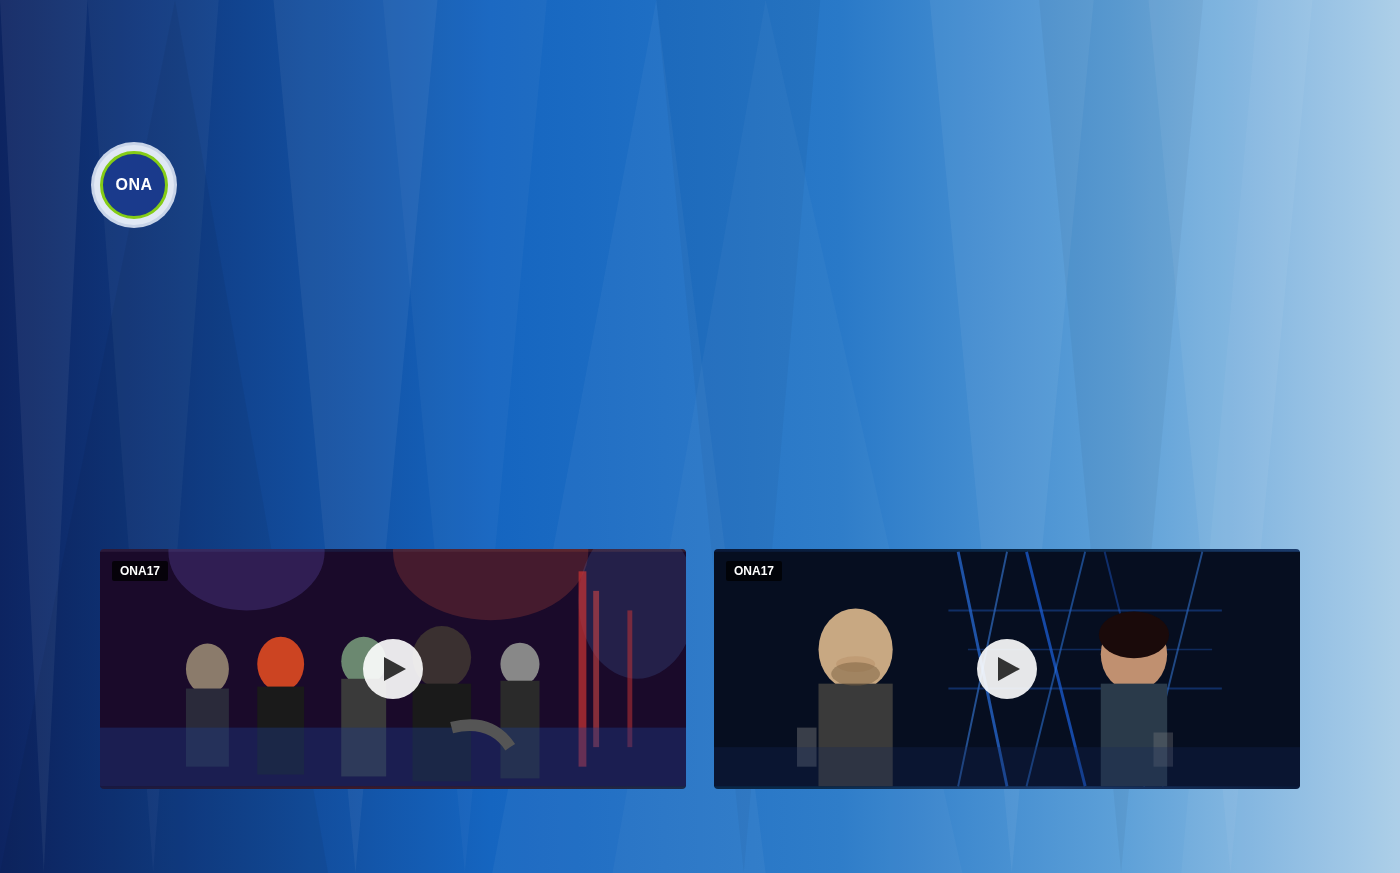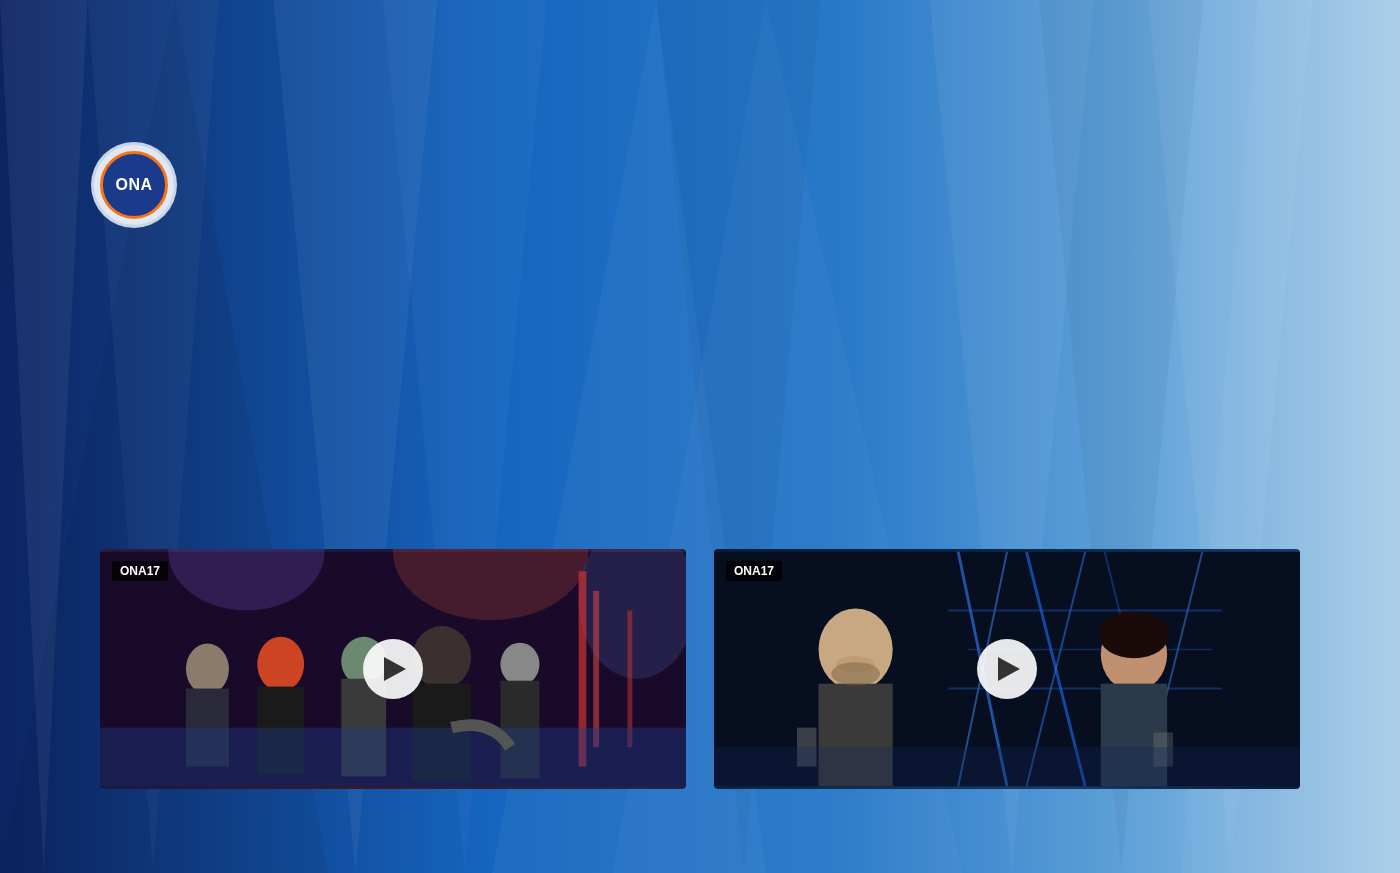--- a/index.html
+++ b/index.html
@@ -69,21 +69,21 @@
 
     .logo-circle {
       width: 68px;
       height: 68px;
       border-radius: 50%;
       background: #1a3a8c;
       display: flex;
       align-items: center;
       justify-content: center;
       position: relative;
-      border: 3px solid #f97316;
+      border: 3px solid #84cc16;
       box-shadow: 0 0 0 6px #e0e8f4, 0 0 0 9px #c8d4e8;
     }
 
     .logo-text {
       color: #fff;
       font-size: 16px;
       font-weight: 700;
       letter-spacing: 0.5px;
     }
 

